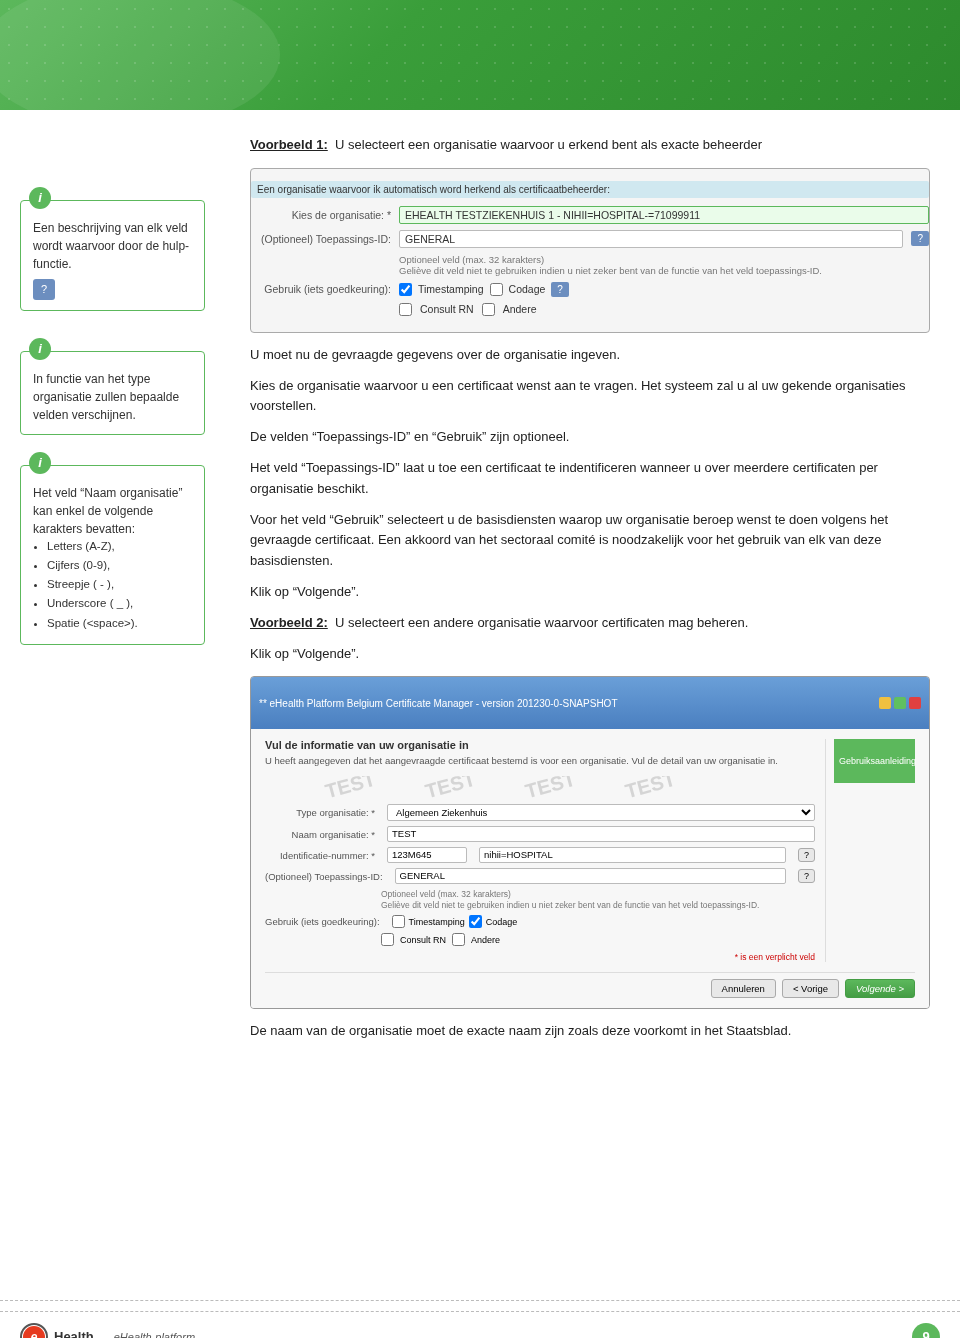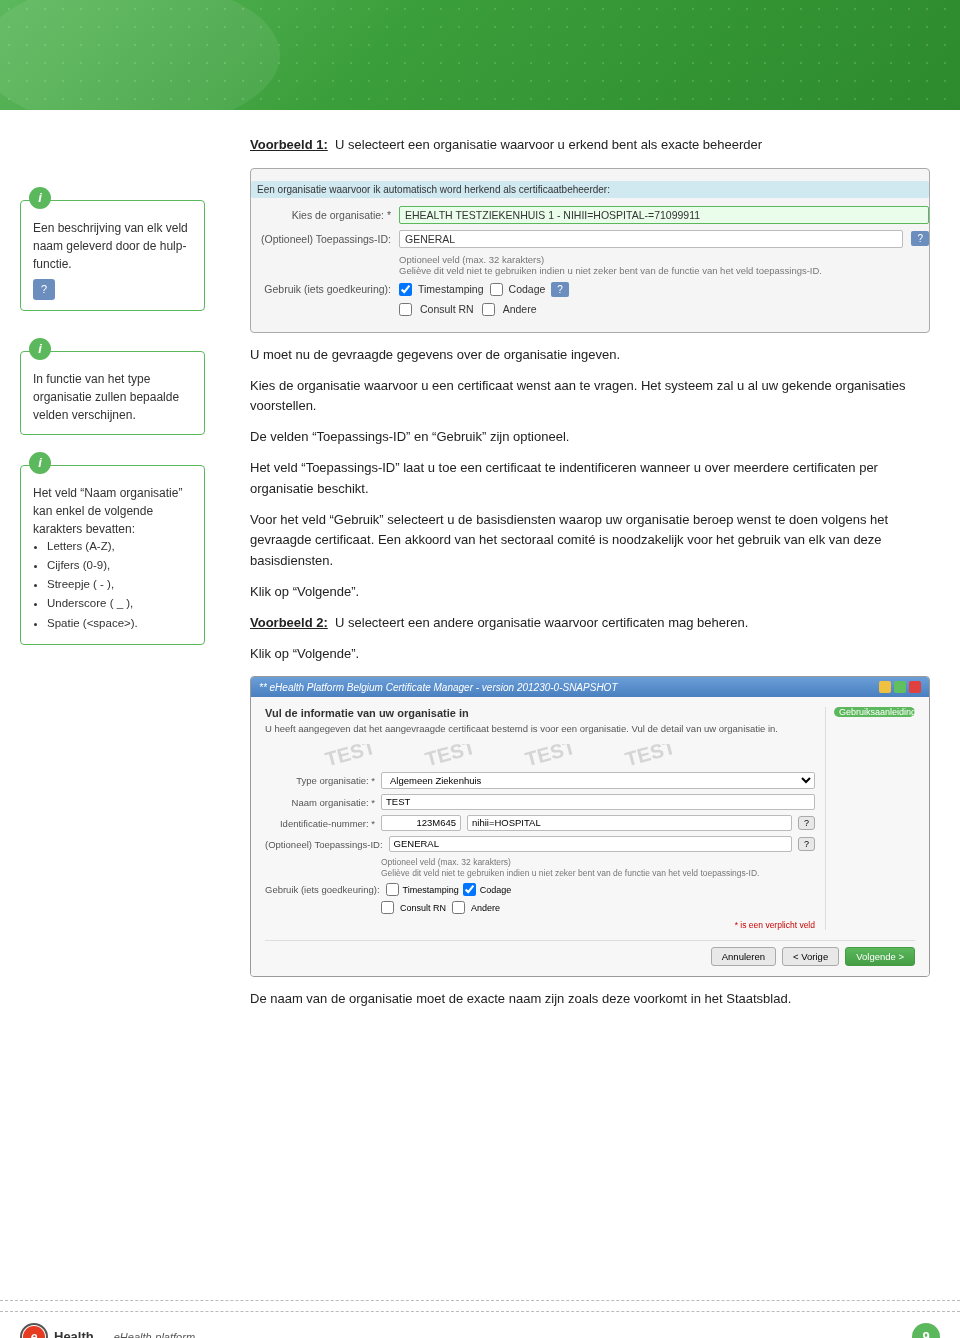--- a/index.html
+++ b/index.html
@@ -191,26 +191,25 @@
       border: 1px solid #999;
       background: #f0f0f0;
       border-radius: 4px;
       margin: 12px 0;
       font-size: 10.5px;
       overflow: hidden;
     }
     .dialog-titlebar {
       background: linear-gradient(to bottom, #6a9fd8, #4a7fc0);
       color: white;
-      padding: 4px 8px;
+      padding: 20px 8px;
       font-size: 10px;
       display: flex;
       align-items: center;
       justify-content: space-between;
-      font-style: italic;
     }
     .dialog-titlebar-btns {
       display: flex;
       gap: 3px;
     }
     .dialog-titlebar-btns span {
       width: 12px; height: 12px;
       border-radius: 2px;
       display: inline-block;
     }
@@ -244,21 +243,21 @@
       text-align: center;
       font-size: 9px;
       color: #555;
       border-left: 1px solid #ddd;
       padding-left: 8px;
     }
     .dialog-form-row {
       display: flex;
       align-items: center;
       margin-bottom: 5px;
-      gap: 6px;
+      gap: 12px;
     }
     .dialog-form-row label {
       min-width: 110px;
       font-size: 9.5px;
       color: #555;
       text-align: right;
     }
     .dialog-form-row .dfield {
       flex: 1;
       border: 1px solid #bbb;
@@ -304,20 +303,21 @@
       border: 1px solid #aaa;
       border-radius: 3px;
       background: #e8e8e8;
       font-size: 9.5px;
       cursor: pointer;
     }
     .dialog-btn-primary {
       background: linear-gradient(to bottom, #5cb85c, #449d44);
       color: white;
       border-color: #449d44;
+      font-style: italic;
     }
 
     
     .dotted-divider {
       border: none;
       border-top: 1px dashed #bbb;
       margin: 10px 0;
     }
 
     
@@ -420,21 +420,21 @@
 <div class="header-area">
   <div class="dna-pattern"></div>
 </div>
 
 <div class="main-content">
 
   <div class="sidebar">
 
     <div class="info-box sidebar-section1">
       <div class="info-icon">i</div>
-      <p>Een beschrijving van elk veld naam geleverd door de hulp-functie.</p>
+      <p>Een beschrijving van elk veld wordt waarvoor door de hulp-functie.</p>
       <div class="help-btn">?</div>
     </div>
 
     <div class="info-box sidebar-section2">
       <div class="info-icon">i</div>
       <p>In functie van het type organisatie zullen bepaalde velden verschijnen.</p>
     </div>
 
     <div class="info-box sidebar-section3">
       <div class="info-icon">i</div>
@@ -532,21 +532,21 @@
               <select class="dfield-select dfield">
                 <option>Algemeen Ziekenhuis</option>
               </select>
             </div>
             <div class="dialog-form-row">
               <label>Naam organisatie: *</label>
               <div class="dfield">TEST</div>
             </div>
             <div class="dialog-form-row">
               <label>Identificatie-nummer: *</label>
-              <div class="dfield" style="max-width:80px;text-align:right;">123M645</div>
+              <div class="dfield" style="max-width:80px;">123M645</div>
               <div class="dfield">nihii=HOSPITAL</div>
               <button class="dialog-btn" style="font-size:9px;padding:1px 5px;">?</button>
             </div>
             <div class="dialog-form-row">
               <label>(Optioneel) Toepassings-ID:</label>
               <div class="dfield">GENERAL</div>
               <button class="dialog-btn" style="font-size:9px;padding:1px 5px;">?</button>
             </div>
             <div class="dialog-optional-note">
               Optioneel veld (max. 32 karakters)<br>
@@ -563,21 +563,21 @@
             </div>
             <div class="dialog-checkbox-row">
               <input type="checkbox" style="">
               <span>Consult RN</span>
               <input type="checkbox" style="">
               <span>Andere</span>
             </div>
             <div style="text-align:right; font-size:8.5px; color:#c00; margin-top:6px;">* is een verplicht veld</div>
           </div>
           <div class="dialog-sidebar-col">
-            <div style="background:#5cb85c; color:white; font-size:9px; padding:0 5px; border-radius:6px; margin-bottom:6px;">Gebruiksaanleiding</div>
+            <div style="background:#5cb85c; color:white; font-size:9px; padding:17px 5px; border-radius:0; margin-bottom:6px;">Gebruiksaanleiding</div>
           </div>
         </div>
         <div class="dialog-footer">
           <button class="dialog-btn">Annuleren</button>
           <button class="dialog-btn">&lt; Vorige</button>
           <button class="dialog-btn dialog-btn-primary">Volgende &gt;</button>
         </div>
       </div>
     </div>
 

